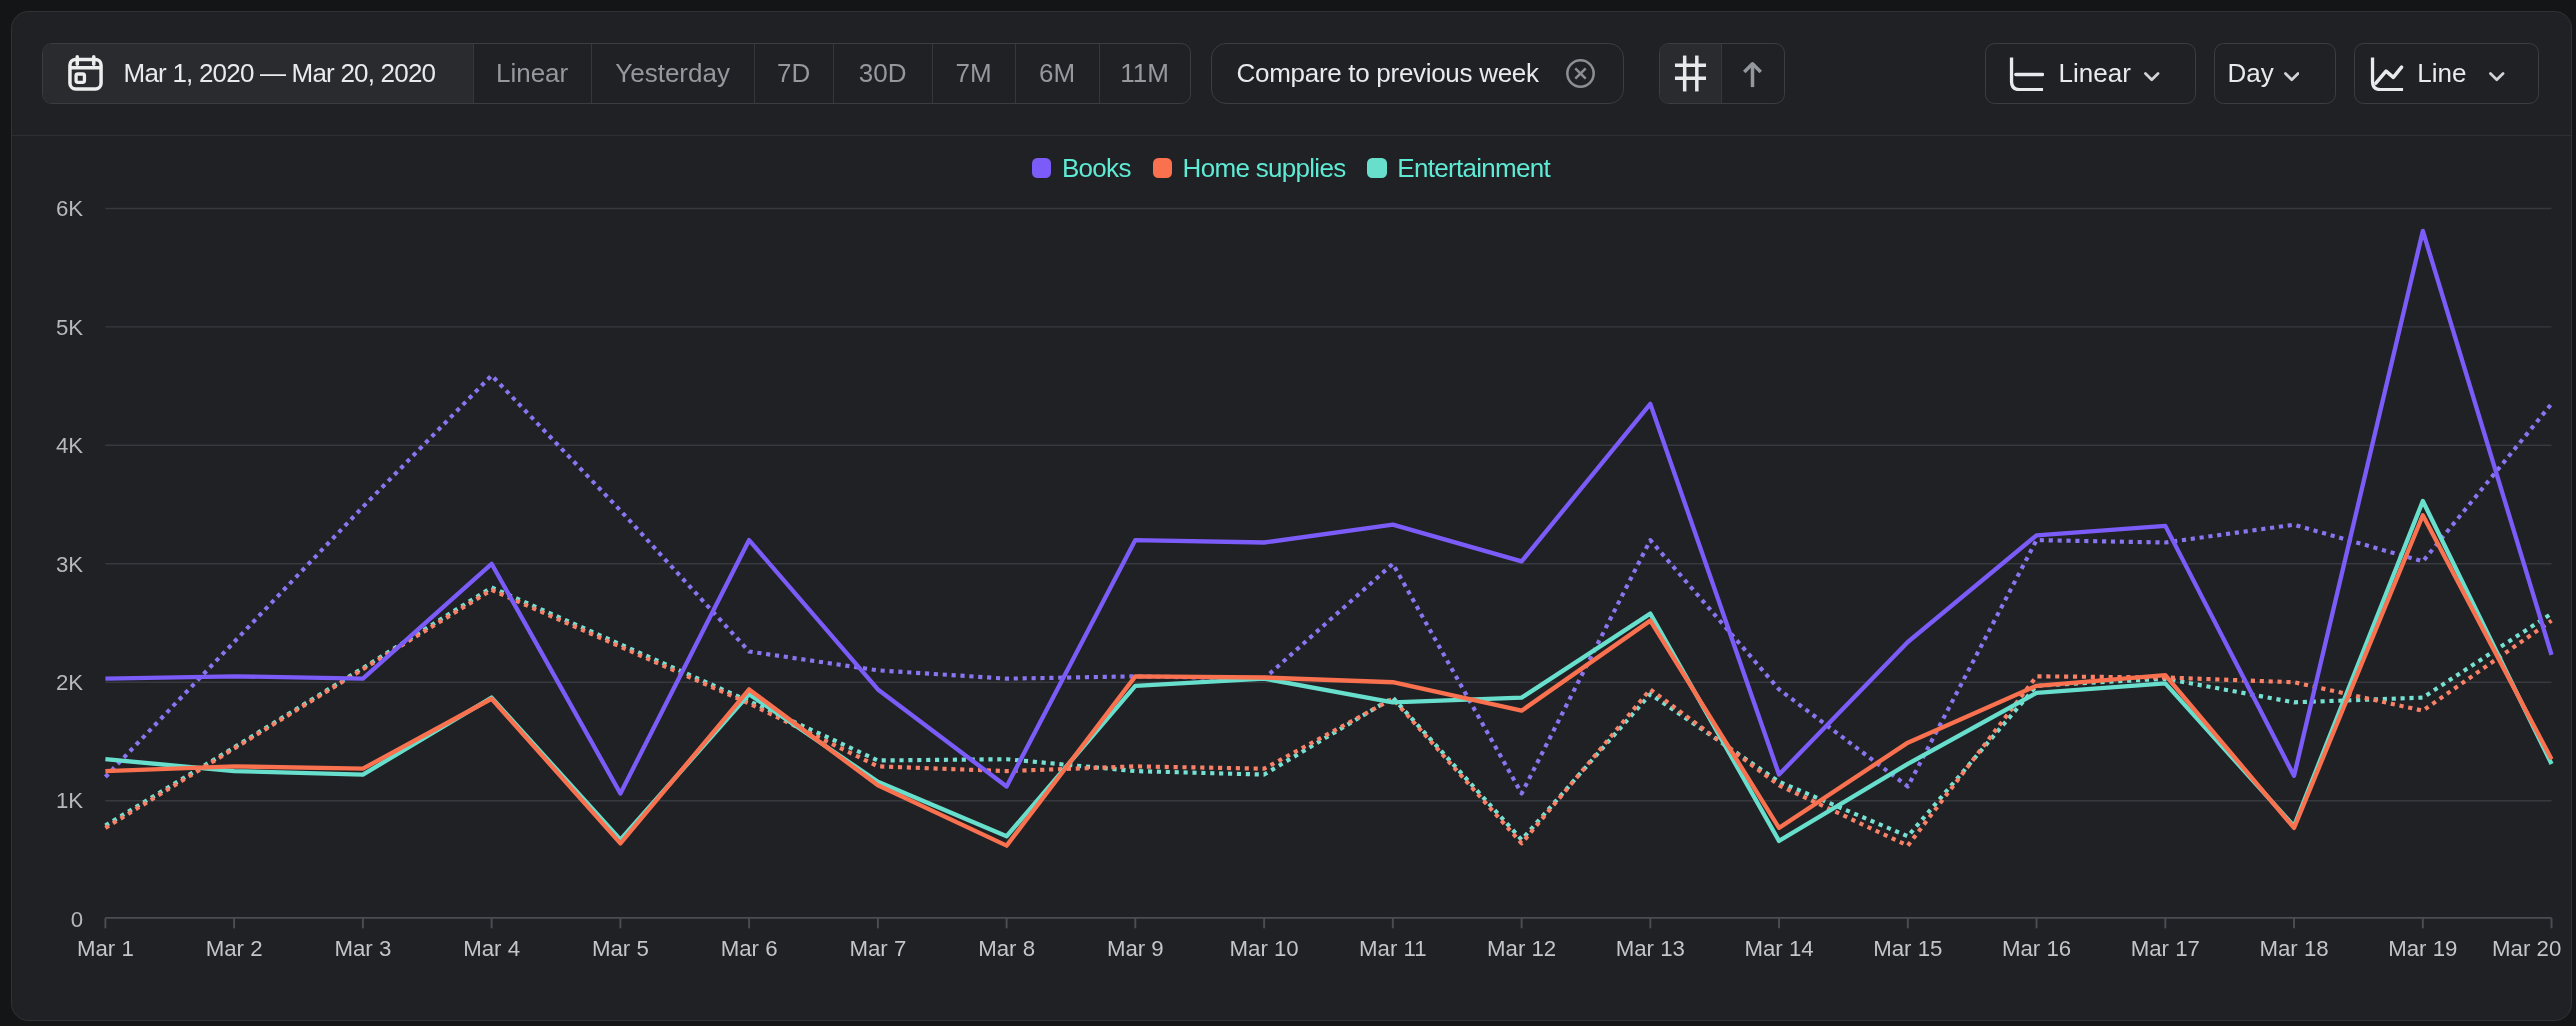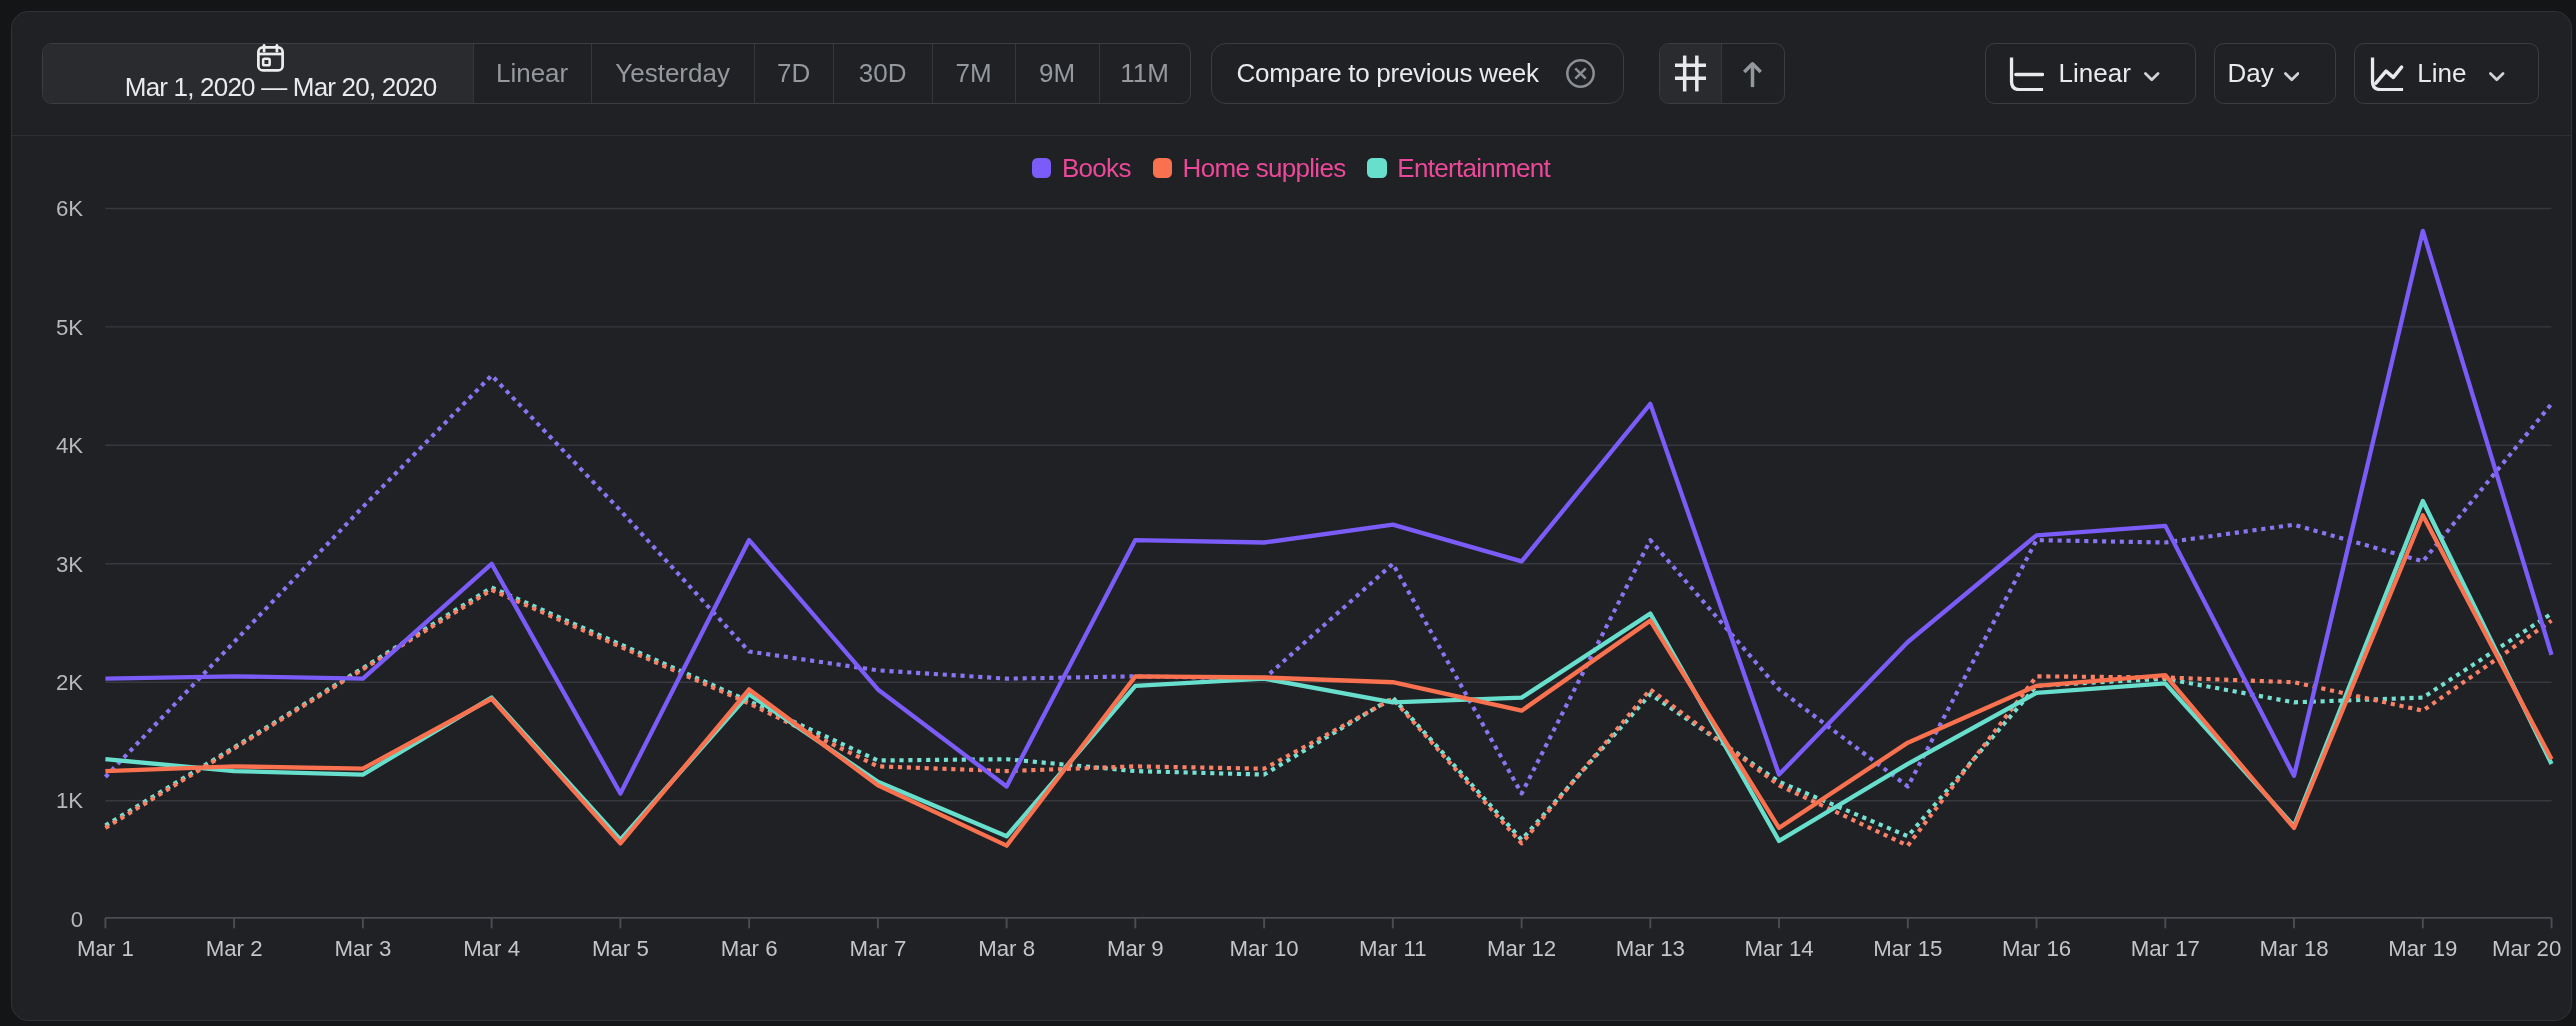--- a/index.html
+++ b/index.html
@@ -3,21 +3,21 @@
 <style>
 * { margin:0; padding:0; box-sizing:border-box; }
 html,body { width:2576px; height:1027px; background:#141517; overflow:hidden; }
 body { font-family:"Liberation Sans", sans-serif; position:relative; }
 .panel { position:absolute; left:10.6px; top:10.6px; width:2561px; height:1010px;
   background:#1f2124; border:1.5px solid #303236; border-radius:17.4px; }
 .tbar-divider { position:absolute; left:0; top:123px; width:100%; height:1.9px; background:#2c2f33; }
 .ctl { position:absolute; top:31px; height:61px; border:1.5px solid #3a3d41; border-radius:9.7px; }
 .seg { left:30px; width:1149px; display:flex; align-items:stretch; }
 .seg > .cell { display:flex; align-items:center; justify-content:center;
-   color:#95989c; font-size:26px; border-left:1.5px solid #35373b;flex-direction:column; }
+   color:#95989c; font-size:26px; border-left:1.5px solid #35373b; }
 .seg > .cell:first-child { border-left:none; background:#292b2f; border-radius:8.2px 0 0 8.2px;
    color:#e9eaec; justify-content:flex-start; padding-left:25px; }
 .seg .date-txt { margin-left:21px; letter-spacing:-0.8px; }
 .pill { left:1199px; width:413px; border-radius:15px; display:flex; align-items:center; }
 .pill span { color:#e9eaec; font-size:26px; margin-left:25px; letter-spacing:-0.3px; }
 .pill svg { margin-left:26px; }
 .icons { left:1647px; width:126px; display:flex; }
 .icons .ic { flex:1; display:flex; align-items:center; justify-content:center; }
 .icons .ic.on { background:#292b2f; border-radius:8.2px 0 0 8.2px; }
 .icons .ic + .ic { border-left:1.5px solid #35373b; }
@@ -26,21 +26,21 @@
 #b-linear { left:1973px; width:211px; padding-left:23px; }
 #b-linear .lbl { margin-left:15px; }
 #b-linear .chev { margin-left:13.5px; }
 #b-day { left:2202px; width:122px; padding-left:13px; }
 #b-day .chev { margin-left:9.7px; }
 #b-line { left:2342px; width:185px; padding-left:15px; }
 #b-line .lbl { margin-left:12.6px; }
 #b-line .chev { margin-left:23px; }
 .legend { position:absolute; left:0; top:141px; width:100%; display:flex; justify-content:center;
   align-items:center; gap:22px; }
-.legend .item { display:flex; align-items:center; gap:10.6px; color:#ec4899; font-size:26px; letter-spacing:-0.7px; }
+.legend .item { display:flex; align-items:center; gap:10.6px; color:#5eead4; font-size:26px; letter-spacing:-0.7px; }
 .legend .sw { width:19.3px; height:19.3px; border-radius:5.3px; }
 </style></head>
 <body>
 <div class="panel">
   <div class="tbar-divider"></div>
   <div class="ctl seg">
     <div class="cell" style="width:430px">
         <svg width="35" height="36" viewBox="0 0 36 37" fill="none">
 <rect x="2" y="4.5" width="32" height="30.5" rx="6" stroke="#eceded" stroke-width="3.6"></rect>
 <line x1="2" y1="13.2" x2="34" y2="13.2" stroke="#eceded" stroke-width="3.6"></line>
@@ -48,21 +48,21 @@
 <line x1="26.5" y1="1.8" x2="26.5" y2="9.5" stroke="#eceded" stroke-width="3.6" stroke-linecap="round"></line>
 <rect x="8.3" y="19.5" width="8.6" height="8.6" rx="1.8" stroke="#eceded" stroke-width="3.4"></rect>
 </svg>
         <span class="date-txt">Mar 1, 2020 — Mar 20, 2020</span>
       </div>
     <div class="cell" style="width:118px">Linear</div>
     <div class="cell" style="width:163px">Yesterday</div>
     <div class="cell" style="width:79px">7D</div>
     <div class="cell" style="width:99px">30D</div>
     <div class="cell" style="width:83px">7M</div>
-    <div class="cell" style="width:84px">9M</div>
+    <div class="cell" style="width:84px">6M</div>
     <div class="cell" style="flex:1">11M</div>
   </div>
   <div class="ctl pill">
       <span>Compare to previous week</span>
       <svg width="31" height="31" viewBox="0 0 32 32" fill="none">
 <circle cx="16" cy="16" r="13.6" stroke="#8b8e92" stroke-width="2.6"></circle>
 <line x1="10.6" y1="10.6" x2="21.4" y2="21.4" stroke="#8b8e92" stroke-width="2.6"></line>
 <line x1="21.4" y1="10.6" x2="10.6" y2="21.4" stroke="#8b8e92" stroke-width="2.6"></line>
 </svg>
     </div>

